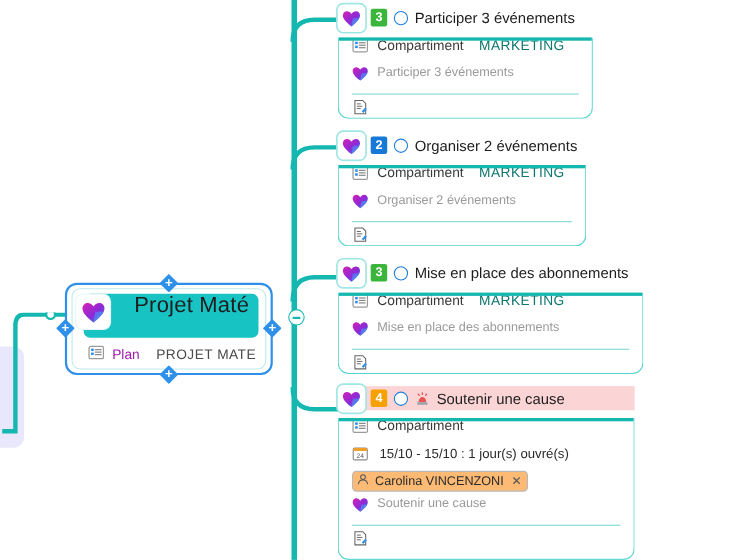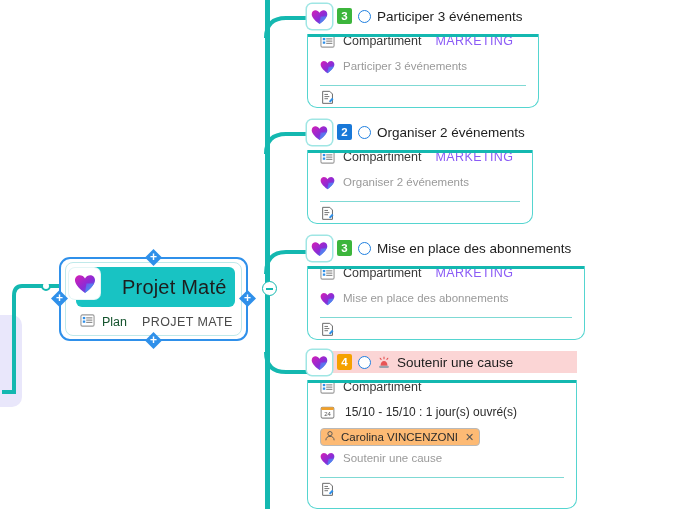--- a/index.html
+++ b/index.html
@@ -47,37 +47,37 @@
     background:#ffffff;box-sizing:border-box;
   }
   .root-inner{
     position:absolute;left:6px;top:5px;right:6px;bottom:5px;
     border:1px solid #bfe9ea;border-radius:8px;background:#ffffff;
     box-sizing:border-box;overflow:hidden;
   }
   .root-title-bar{
     position:absolute;left:10px;top:4px;right:6px;height:40px;
     background:#18c3c3;border-radius:6px;
-    display:flex;align-items:center;
+    display:flex;align-items:flex-start;
   }
   .root-title{
     font-size:20px;color:#1d1d1d;margin-left:46px;letter-spacing:.2px;
     white-space:nowrap;
   }
   .root-logo{
     position:absolute;left:3px;top:5px;width:31px;height:31px;
     background:#ffffff;border-radius:6px;
     display:flex;align-items:center;justify-content:center;
     box-shadow:0 0 0 1px #e4f6f6;
   }
   .root-meta{
     position:absolute;left:14px;top:50px;display:flex;align-items:center;gap:7px;
     font-size:12.5px;
   }
-  .root-meta .lbl{color:#14532d;}
+  .root-meta .lbl{color:#a21caf;}
   .root-meta .val{color:#4a4a4a;letter-spacing:.4px;margin-left:8px;}
 
   .handle{
     position:absolute;width:17px;height:17px;background:#2f90ea;
     color:#fff;font-size:12px;line-height:17px;text-align:center;
     font-weight:bold;
   }
   .handle.h-top{left:86px;top:-8px;clip-path:polygon(50% 0,100% 50%,50% 100%,0 50%);}
   .handle.h-bottom{left:86px;top:75px;clip-path:polygon(50% 0,100% 50%,50% 100%,0 50%);}
   .handle.h-left{left:-8px;top:33px;clip-path:polygon(50% 0,100% 50%,50% 100%,0 50%);}
@@ -112,21 +112,21 @@
     border:1.4px solid #55d5d0;border-top:none;
     border-radius:0 0 10px 10px;background:#ffffff;
     box-sizing:border-box;position:relative;
   }
   .card-topline{
     position:absolute;left:0;top:0;height:2.6px;background:#14b8b0;
   }
   .row{display:flex;align-items:flex-start;gap:8px;padding:0 0 0 12px;}
   .row-compartment{height:24px;margin-top:7px;}
   .r-label{font-size:12.5px;color:#3a3a3a;}
-  .r-value{font-size:12.5px;color:#8b5cf6;letter-spacing:.4px;margin-left:6px;}
+  .r-value{font-size:12.5px;color:#0f766e;letter-spacing:.4px;margin-left:6px;}
   .row-date{height:20px;margin-top:1px;gap:10px;}
   .date-text{font-size:12px;color:#2b2b2b;}
   .row-person{height:22px;margin-top:3px;}
   .chip{
     display:inline-flex;align-items:center;gap:5px;
     border:1px solid #b9b9b9;border-radius:4px;padding:1px 5px 1px 3px;
     font-size:11.5px;color:#2b2b2b;background:#fdba74;
   }
   .chip .x{color:#555;font-size:11px;margin-left:2px;}
   .row-sub{height:20px;margin-top:2px;}

